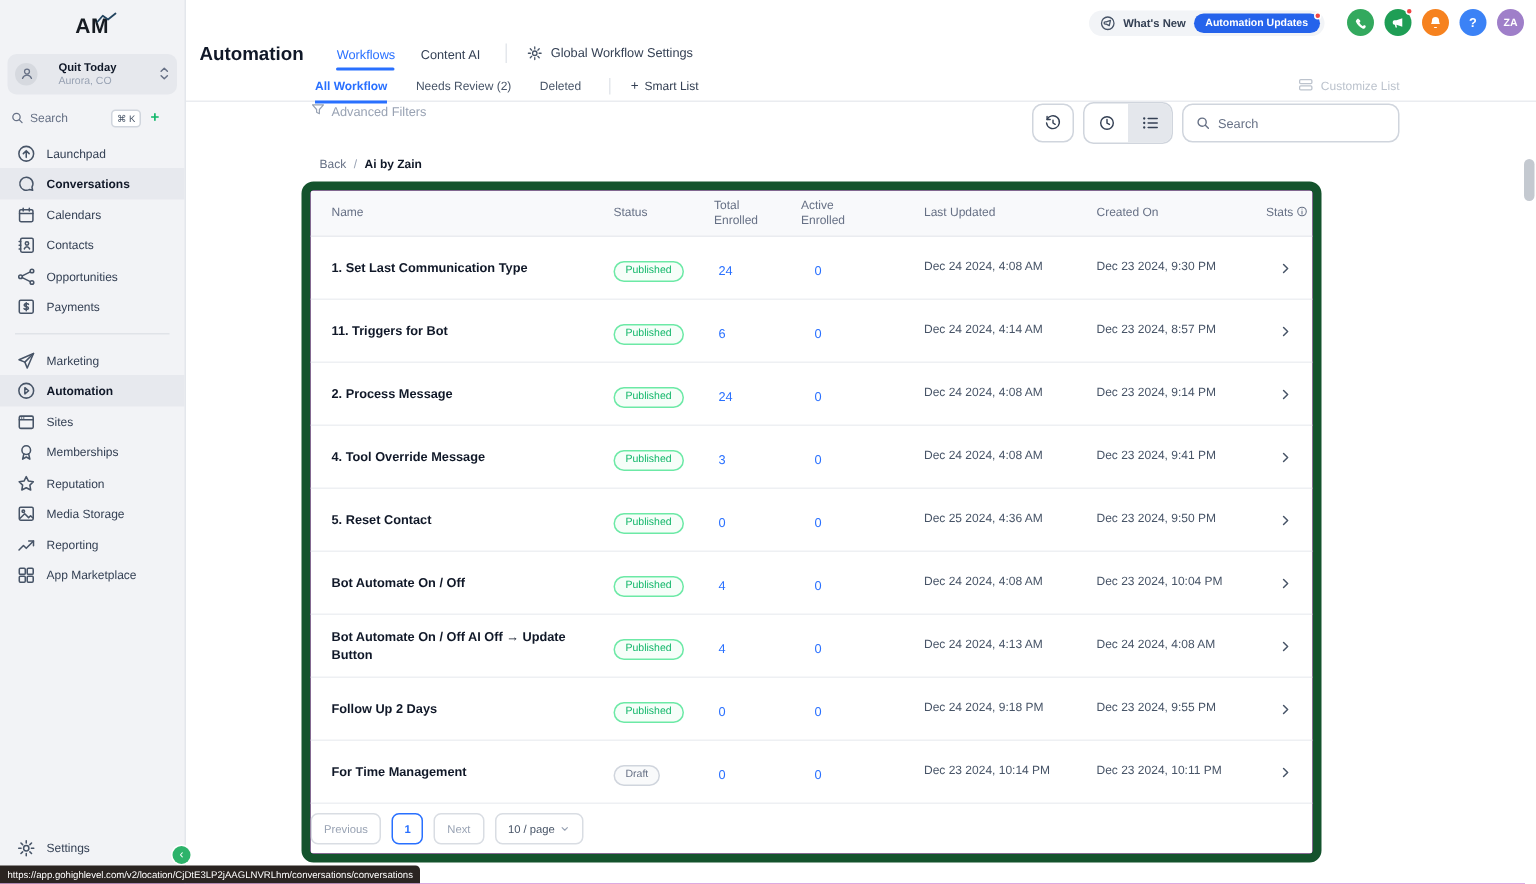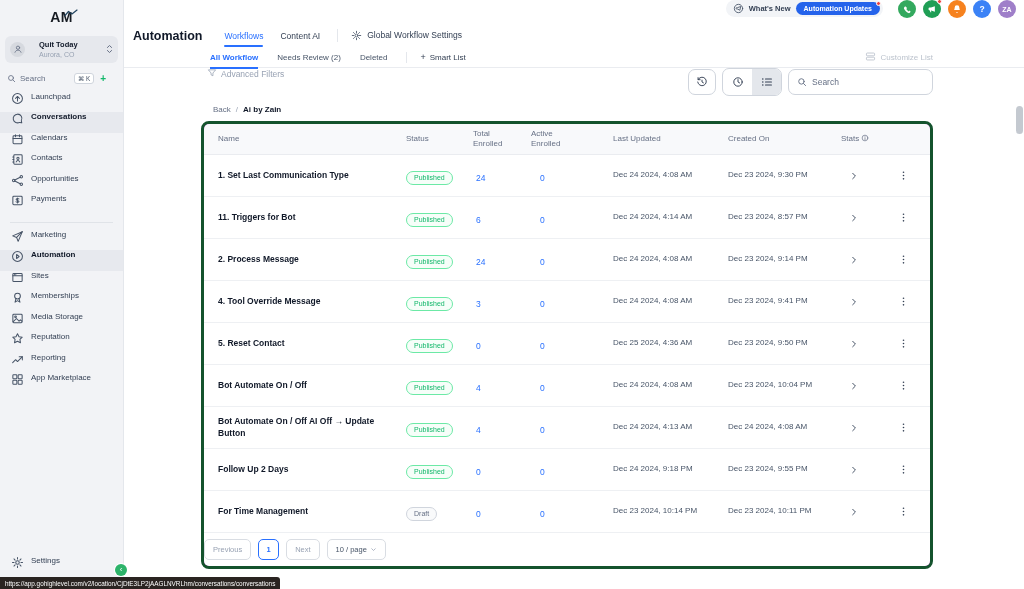--- a/index.html
+++ b/index.html
@@ -15,35 +15,35 @@
   .acc-avatar{width:15px;height:15px;border-radius:50%;background:#d6d9df;color:#667085;display:flex;align-items:center;justify-content:center;flex:none}
   .acc-name{font-size:7.5px;font-weight:700;color:#101828;line-height:1.3}
   .acc-loc{font-size:7px;color:#98a2b3;line-height:1.3}
   .acc-chev{margin-left:auto;color:#667085;display:flex}
   .sb-search{display:flex;align-items:center;gap:4px;margin:9px 7px 6px;height:14px}
   .sb-search .mag{color:#667085;display:flex}
   .sb-input{border:none;background:transparent;font-size:8px;width:50px;color:#344054;outline:none;font-family:"Liberation Sans",sans-serif}
   .sb-input::placeholder{color:#667085}
   .kbd{font-size:6.3px;border:1px solid #d0d5dd;border-radius:3px;padding:1px 3px;color:#475467;background:#fff;white-space:nowrap}
   .sb-plus{color:#12b76a;font-weight:700;font-size:10px;margin-left:2px;line-height:1;cursor:pointer}
-  .nav-item{height:20.5px;display:flex;align-items:flex-start;gap:7px;padding-left:11px;cursor:pointer;color:#344054}
+  .nav-item{height:20.5px;display:flex;align-items:center;gap:7px;padding-left:11px;cursor:pointer;color:#344054}
   .nav-item.active{background:#e7e9ee;color:#101828}
   .nav-item.active .nav-lb{font-weight:700}
   .nav-ic{width:13px;height:13px;color:#475467;display:flex;flex:none}
   .nav-lb{font-size:8px;white-space:nowrap}
   .nav-divider{height:1px;background:#e0e3e8;margin:7px 10px}
   .settings-item{position:absolute;bottom:13px;left:0;right:0}
   .collapse-btn{position:absolute;left:115px;top:564px;width:12px;height:12px;border-radius:50%;background:#2db36a;color:#fff;display:flex;align-items:center;justify-content:center;font-size:8px;line-height:1;z-index:7;cursor:pointer;box-shadow:0 0 0 1px #fff}
 
   
   .statusbar{position:absolute;left:0;bottom:0;height:12px;background:#2a2421;color:#fff;font-size:6.4px;display:flex;align-items:center;padding:0 5px;border-top-right-radius:3px;z-index:8;white-space:nowrap}
 
   
   .main{position:absolute;left:124px;right:0;top:0;bottom:0;background:#fff}
-  .topbar{height:24px;display:flex;align-items:flex-start;justify-content:flex-end;padding-right:8px;gap:7px}
+  .topbar{height:24px;display:flex;align-items:flex-end;justify-content:flex-end;padding-right:8px;gap:7px}
   .wn-group{display:flex;align-items:center;gap:5px;background:#f2f4f7;border-radius:12px;padding:2px 3px 2px 7px;margin-right:8px;cursor:pointer}
   .wn-ic{color:#475467;display:flex}
   .wn-label{font-size:7.5px;font-weight:600;color:#344054;white-space:nowrap}
   .au-pill{position:relative;background:#2563eb;color:#fff;font-size:7px;font-weight:700;border-radius:10px;padding:3px 8px;white-space:nowrap}
   .au-dot,.ic-dot{position:absolute;top:-1px;right:-1px;width:5px;height:5px;border-radius:50%;background:#ef4444;border:1px solid #fff}
   .circle-btn{width:18px;height:18px;border-radius:50%;display:flex;align-items:center;justify-content:center;color:#fff;position:relative;font-size:8.5px;font-weight:700;cursor:pointer;flex:none}
   .cb-phone{background:#33a95e}.cb-mega{background:#1f9e55}.cb-bell{background:#f6821f}.cb-help{background:#3b82f6}.cb-avatar{background:#9f7fc9;font-size:7px}
 
   .navrow{height:23px;display:flex;align-items:center;padding-left:9px}
   .page-title{font-size:12.5px;font-weight:700;color:#101828;margin-right:22px}
@@ -73,21 +73,21 @@
   .search-box{display:flex;align-items:center;gap:5px;border:1px solid #d0d5dd;border-radius:7px;height:26px;width:145px;padding:0 8px;background:#fff}
   .search-box .mag{color:#667085;display:flex;flex:none}
   .search-box input{border:none;outline:none;font-size:8.5px;width:100%;color:#344054;font-family:"Liberation Sans",sans-serif;background:transparent}
   .search-box input::placeholder{color:#667085}
 
   .breadcrumb{height:17px;display:flex;align-items:center;gap:5px;padding-left:89px;font-size:8px}
   .bc-back{color:#667085;cursor:pointer}
   .bc-sep{color:#98a2b3}
   .bc-cur{color:#101828;font-weight:600}
 
-  .card{margin:3px 0 0 77px;width:732px;border:3px solid #14532d;border-radius:8px;background:#a21caf;overflow:hidden}
+  .card{margin:3px 0 0 77px;width:680px;border:6px solid #14532d;border-radius:8px;background:#a21caf;overflow:hidden}
   .gridcols{display:grid;grid-template-columns:195px 74px 58px 82px 115px 113px 45px 50px;align-items:center}
   .thead{background:#f8f9fb;border-bottom:1px solid #eaecf0;height:31px}
   .th{font-size:8px;color:#667085;font-weight:500;line-height:1.25}
   .th-name{padding-left:14px}
   .th-status{padding-left:7px}
   .th-wrap{display:inline-block;max-width:40px}
   .th-stats{display:flex;align-items:center;gap:2px}
   .trow{min-height:42px;border-bottom:1px solid #eef0f3;background:#fff}
   .c-name{padding-left:14px;padding-right:12px;font-size:8.5px;font-weight:600;color:#101828;line-height:1.4}
   .c-status{padding-left:7px}
@@ -241,34 +241,34 @@
           <svg width="13" height="13" viewBox="0 0 14 14" fill="none" stroke="currentColor" stroke-width="1.1" stroke-linecap="round" stroke-linejoin="round">
             <circle cx="7" cy="5.5" r="3.1"></circle>
             <path d="M5.3 8.1 4.4 12l2.6-1.6L9.6 12l-.9-3.9"></path>
           </svg>
         </span>
     <span class="nav-lb">Memberships</span>
   </div>
       <div class="nav-item">
     <span class="nav-ic">
           <svg width="13" height="13" viewBox="0 0 14 14" fill="none" stroke="currentColor" stroke-width="1.1" stroke-linecap="round" stroke-linejoin="round">
+            <path d="m7 1.9 1.6 3.2 3.5.5-2.5 2.4.6 3.5L7 9.9l-3.2 1.6.6-3.5L1.9 5.6l3.5-.5Z"></path>
+          </svg>
+        </span>
+    <span class="nav-lb">Reputation</span>
+  </div>
+      <div class="nav-item">
+    <span class="nav-ic">
+          <svg width="13" height="13" viewBox="0 0 14 14" fill="none" stroke="currentColor" stroke-width="1.1" stroke-linecap="round" stroke-linejoin="round">
             <rect x="2" y="2.4" width="10" height="9.2" rx="1"></rect>
             <circle cx="4.9" cy="5.2" r="0.9"></circle>
             <path d="M2.4 10.4 5.9 7l2.8 2.8 1.4-1.4 1.5 1.5"></path>
           </svg>
         </span>
     <span class="nav-lb">Media Storage</span>
-  </div>
-      <div class="nav-item">
-    <span class="nav-ic">
-          <svg width="13" height="13" viewBox="0 0 14 14" fill="none" stroke="currentColor" stroke-width="1.1" stroke-linecap="round" stroke-linejoin="round">
-            <path d="m7 1.9 1.6 3.2 3.5.5-2.5 2.4.6 3.5L7 9.9l-3.2 1.6.6-3.5L1.9 5.6l3.5-.5Z"></path>
-          </svg>
-        </span>
-    <span class="nav-lb">Reputation</span>
   </div>
       <div class="nav-item">
     <span class="nav-ic">
           <svg width="13" height="13" viewBox="0 0 14 14" fill="none" stroke="currentColor" stroke-width="1.1" stroke-linecap="round" stroke-linejoin="round">
             <path d="M1.8 10.4 5 7.2l2 2 5.2-5.2"></path>
             <path d="M8.8 4h3.4v3.4"></path>
           </svg>
         </span>
     <span class="nav-lb">Reporting</span>
   </div>

